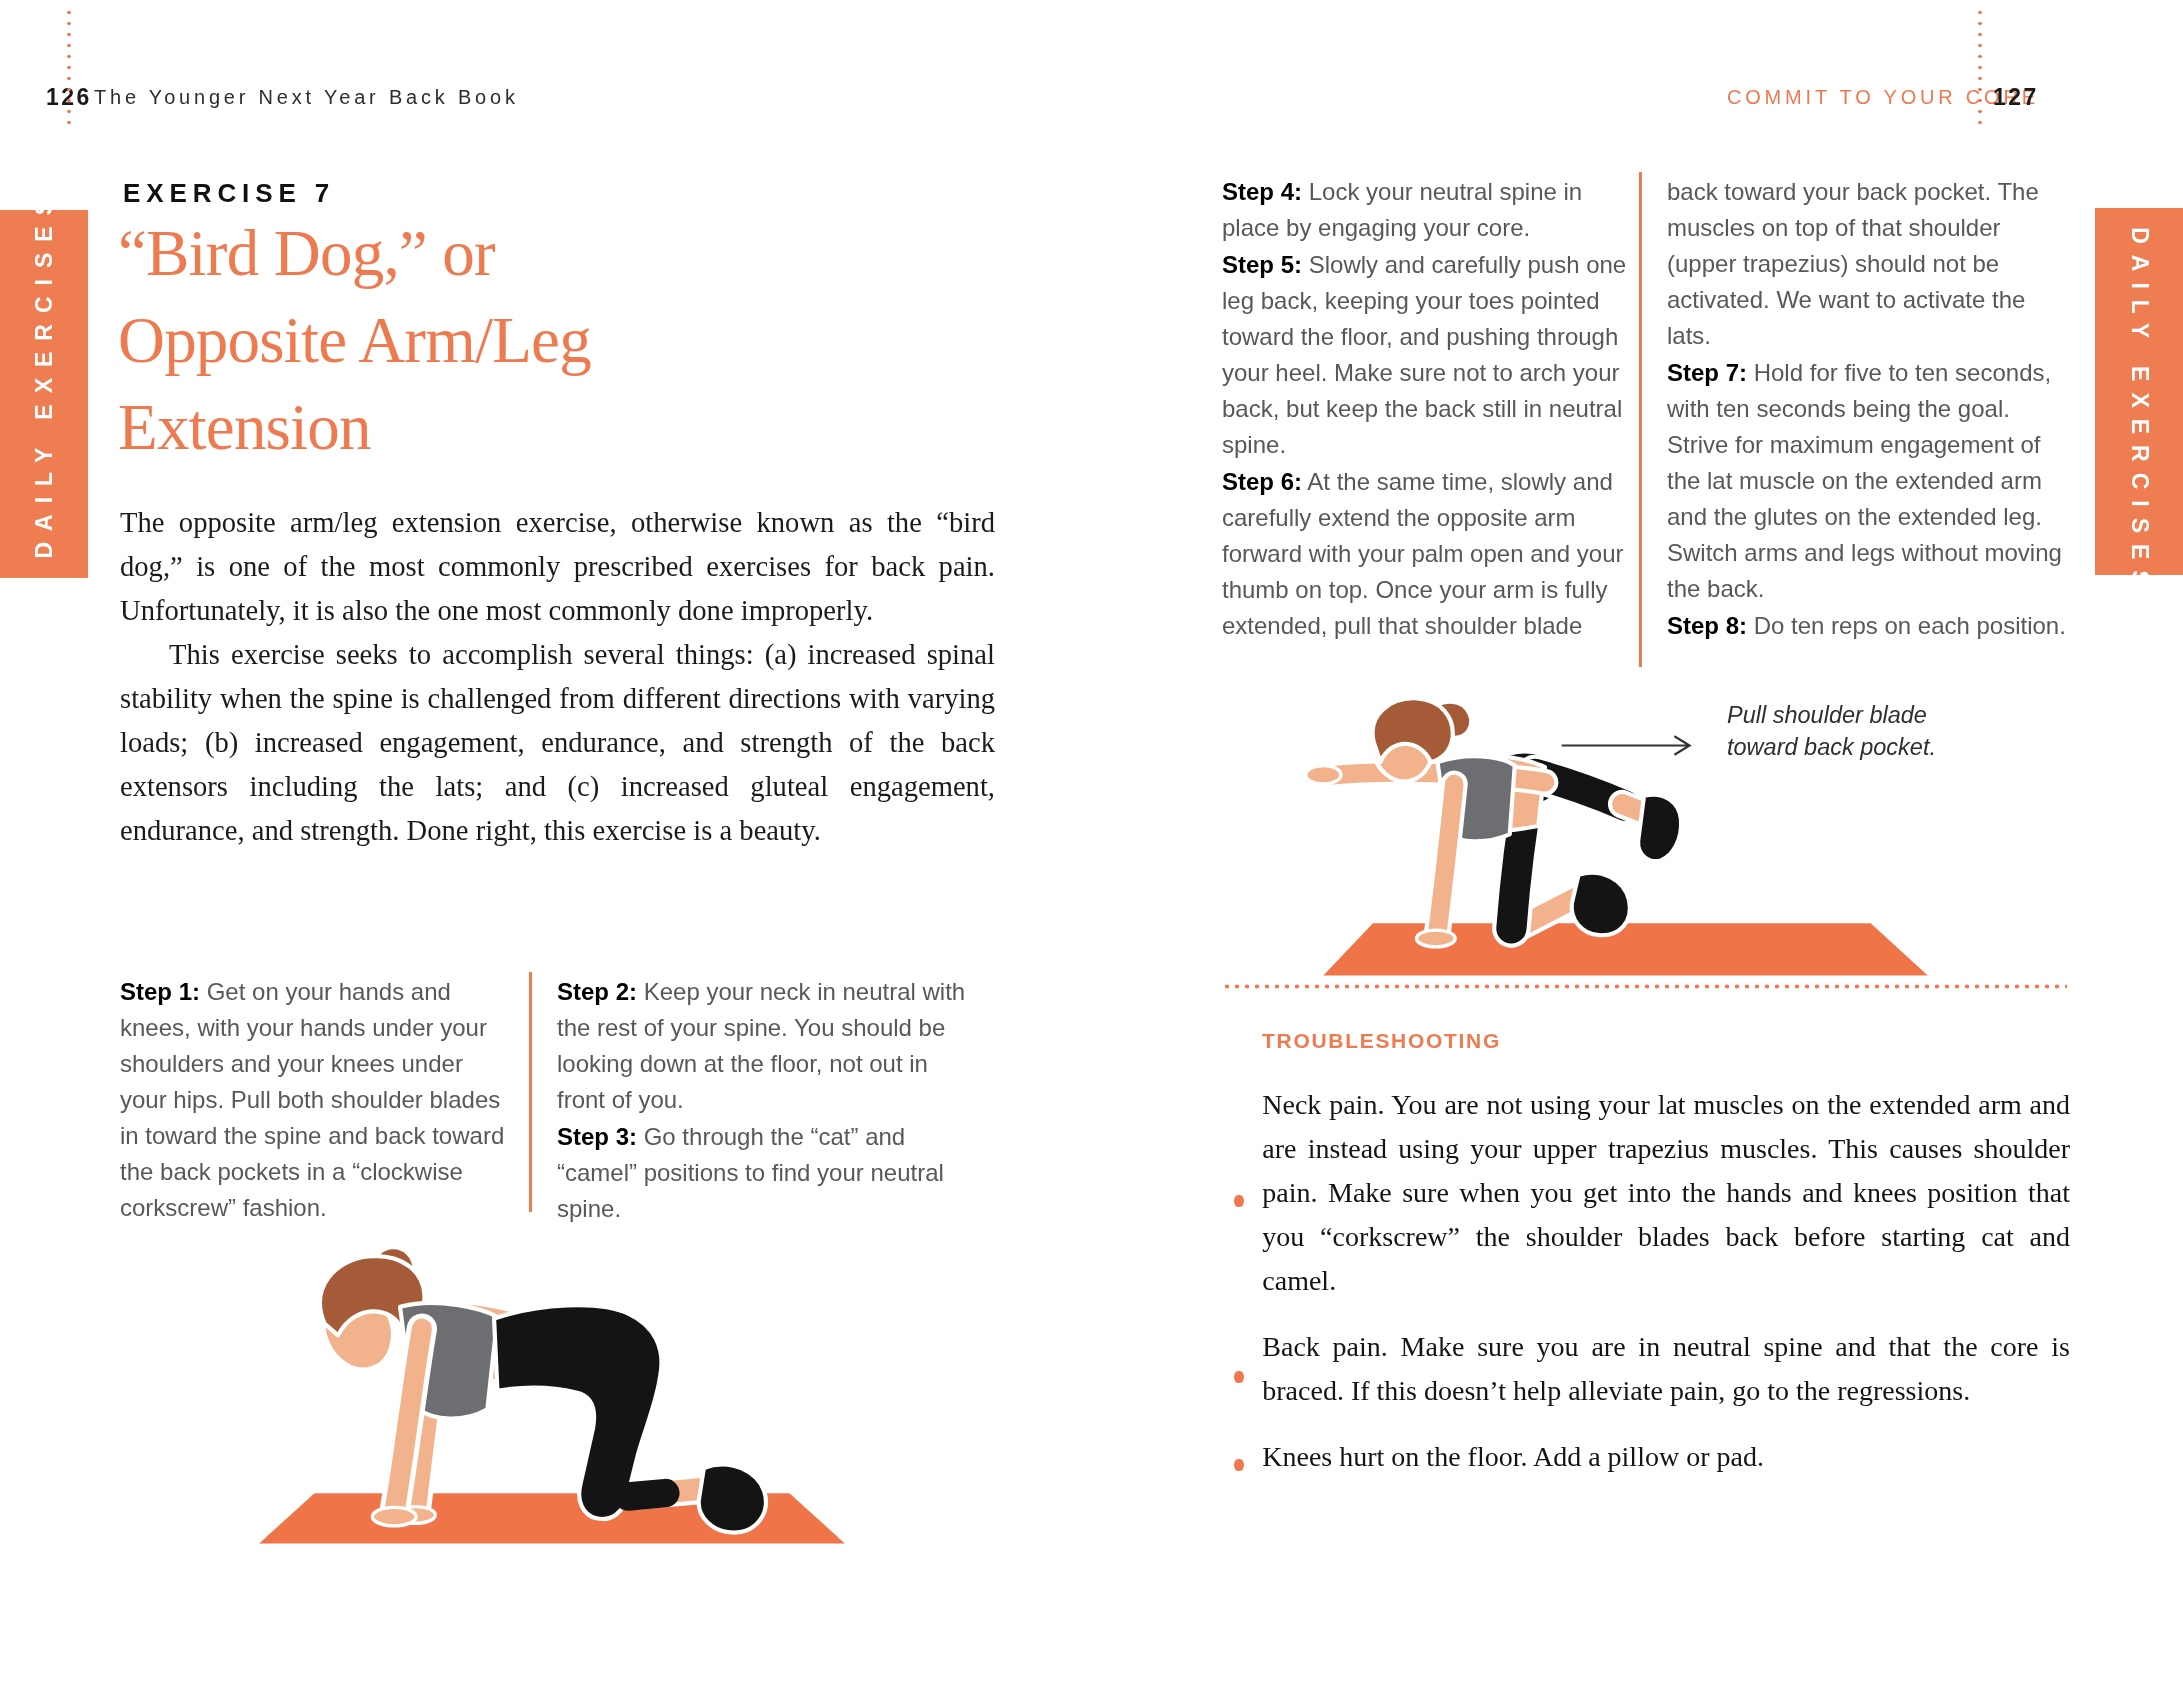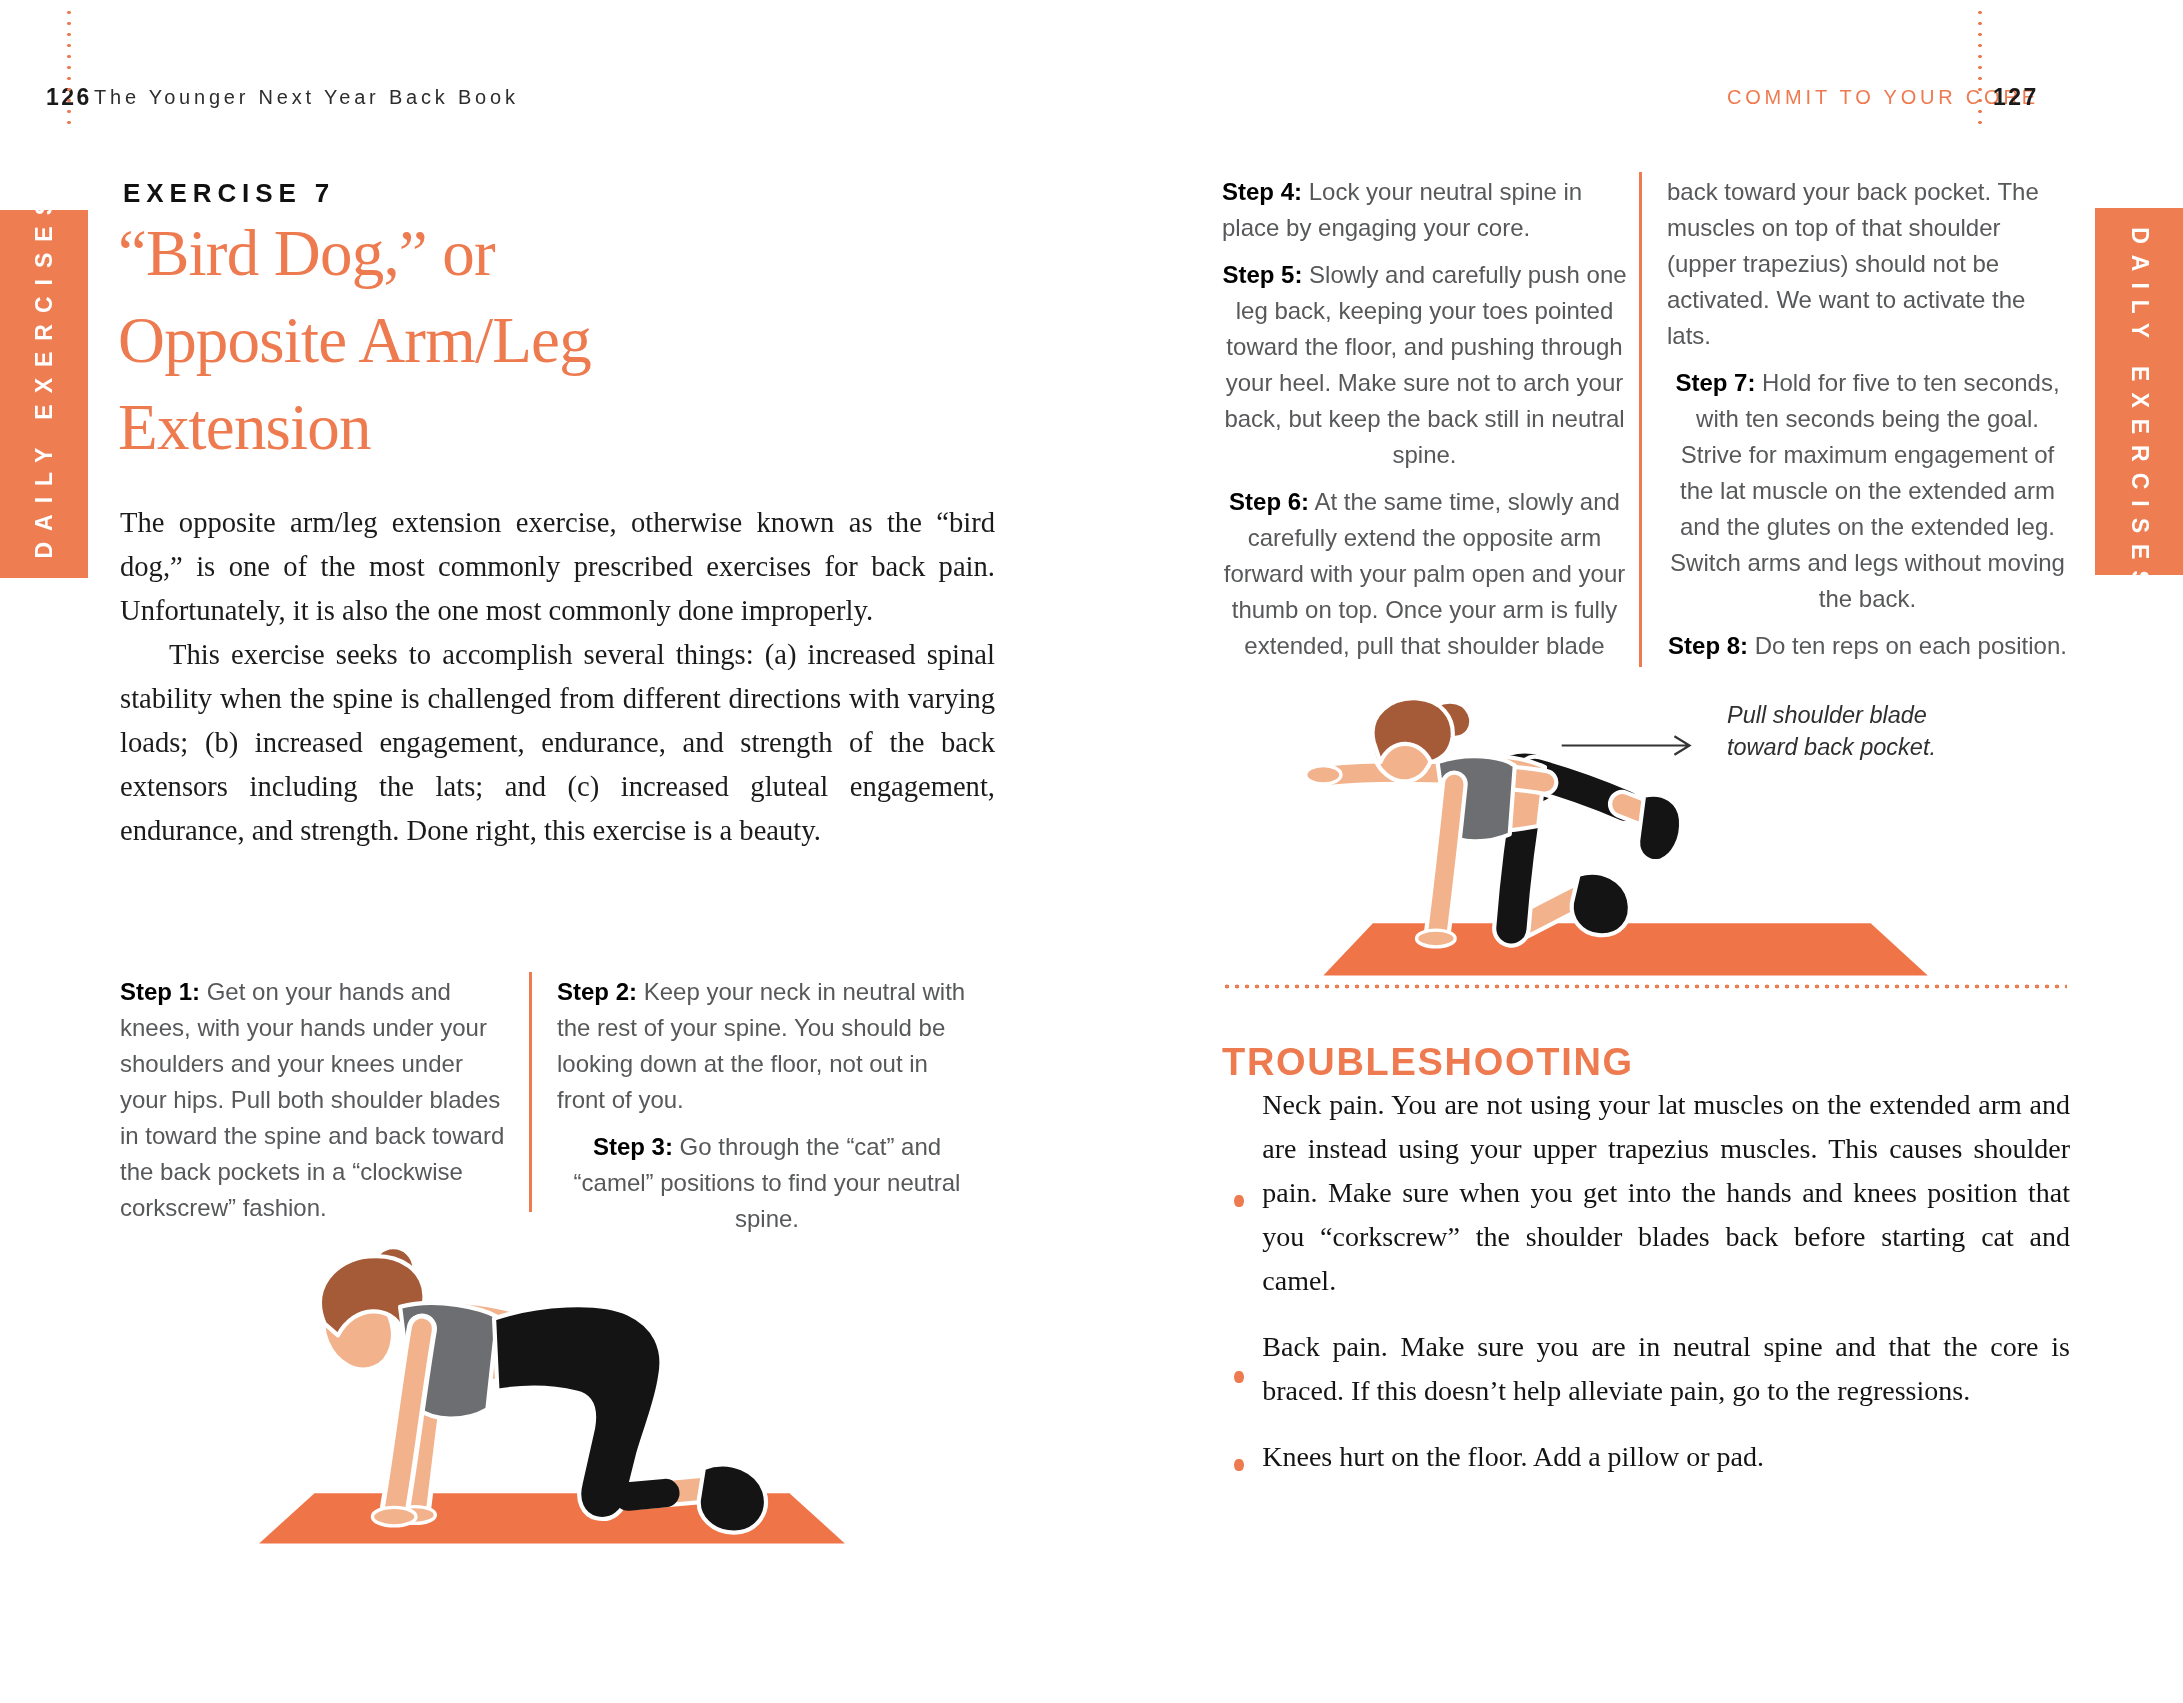--- a/index.html
+++ b/index.html
@@ -45,21 +45,21 @@
   }
   .intro {
     position:absolute; left:120px; top:501px; width:875px;
     font-family:"Liberation Serif", serif; font-size:28.6px; line-height:44px;
     color:#1b1b1b; text-align:justify;
   }
   .intro p + p { text-indent:49px; }
   
   .step { font-size:24px; line-height:36px; color:#57585a; }
   .step b { color:#000; }
-  .step + .step { margin-top:11px;text-align:center; }
+  .step + .step { margin-top:1px; }
   .vrule { position:absolute; width:2.5px; background:#ee7a50; }
   #steps-left-col1 { position:absolute; left:120px; top:974px; width:395px; }
   #steps-left-col2 { position:absolute; left:557px; top:974px; width:420px; }
   #vrule-left { left:529px; top:972px; height:240px; }
   #steps-right-col1 { position:absolute; left:1222px; top:174px; width:405px; }
   #steps-right-col2 { position:absolute; left:1667px; top:174px; width:401px; }
   #vrule-right { left:1639px; top:172px; height:495px; }
   
   #illu-left  { position:absolute; left:244px;  top:1243px; width:621px; height:319px; }
   #illu-right { position:absolute; left:1293px; top:690px;  width:739px; height:298px; }
@@ -68,22 +68,22 @@
     font-style:italic; font-size:23.5px; line-height:32px; color:#2f2f2f;
   }
   #arrow { position:absolute; left:1560px; top:732px; width:143px; height:27px; }
   
   #hdots {
     position:absolute; left:1222px; top:984px; width:845px; height:5px;
     background-image: radial-gradient(circle, #ee7a50 1.8px, rgba(0,0,0,0) 2.2px);
     background-size: 10px 5px; background-repeat:repeat-x;
   }
   #ts-head {
-    position:absolute; left:1222px; top:1029px;
-    font-size:38px; font-weight:bold; letter-spacing:1.7px; color:#ee7a50;margin-top:12px;
+    position:absolute; left:1262px; top:1029px;
+    font-size:21px; font-weight:bold; letter-spacing:1.7px; color:#ee7a50;
   }
   #ts-list { position:absolute; left:1222px; top:1083px; width:848px; list-style:none; }
   #ts-list li { display:flex; align-items:center; }
   #ts-list li + li { margin-top:22px; }
   .bullet-dot {
     flex:0 0 auto; width:10px; height:12.6px; border-radius:50% / 60%;
     background:#ee7a50; margin:16px 18.5px 0 11.8px;
   }
   .bullet-text {
     flex:1 1 auto; font-family:"Liberation Serif", serif;

